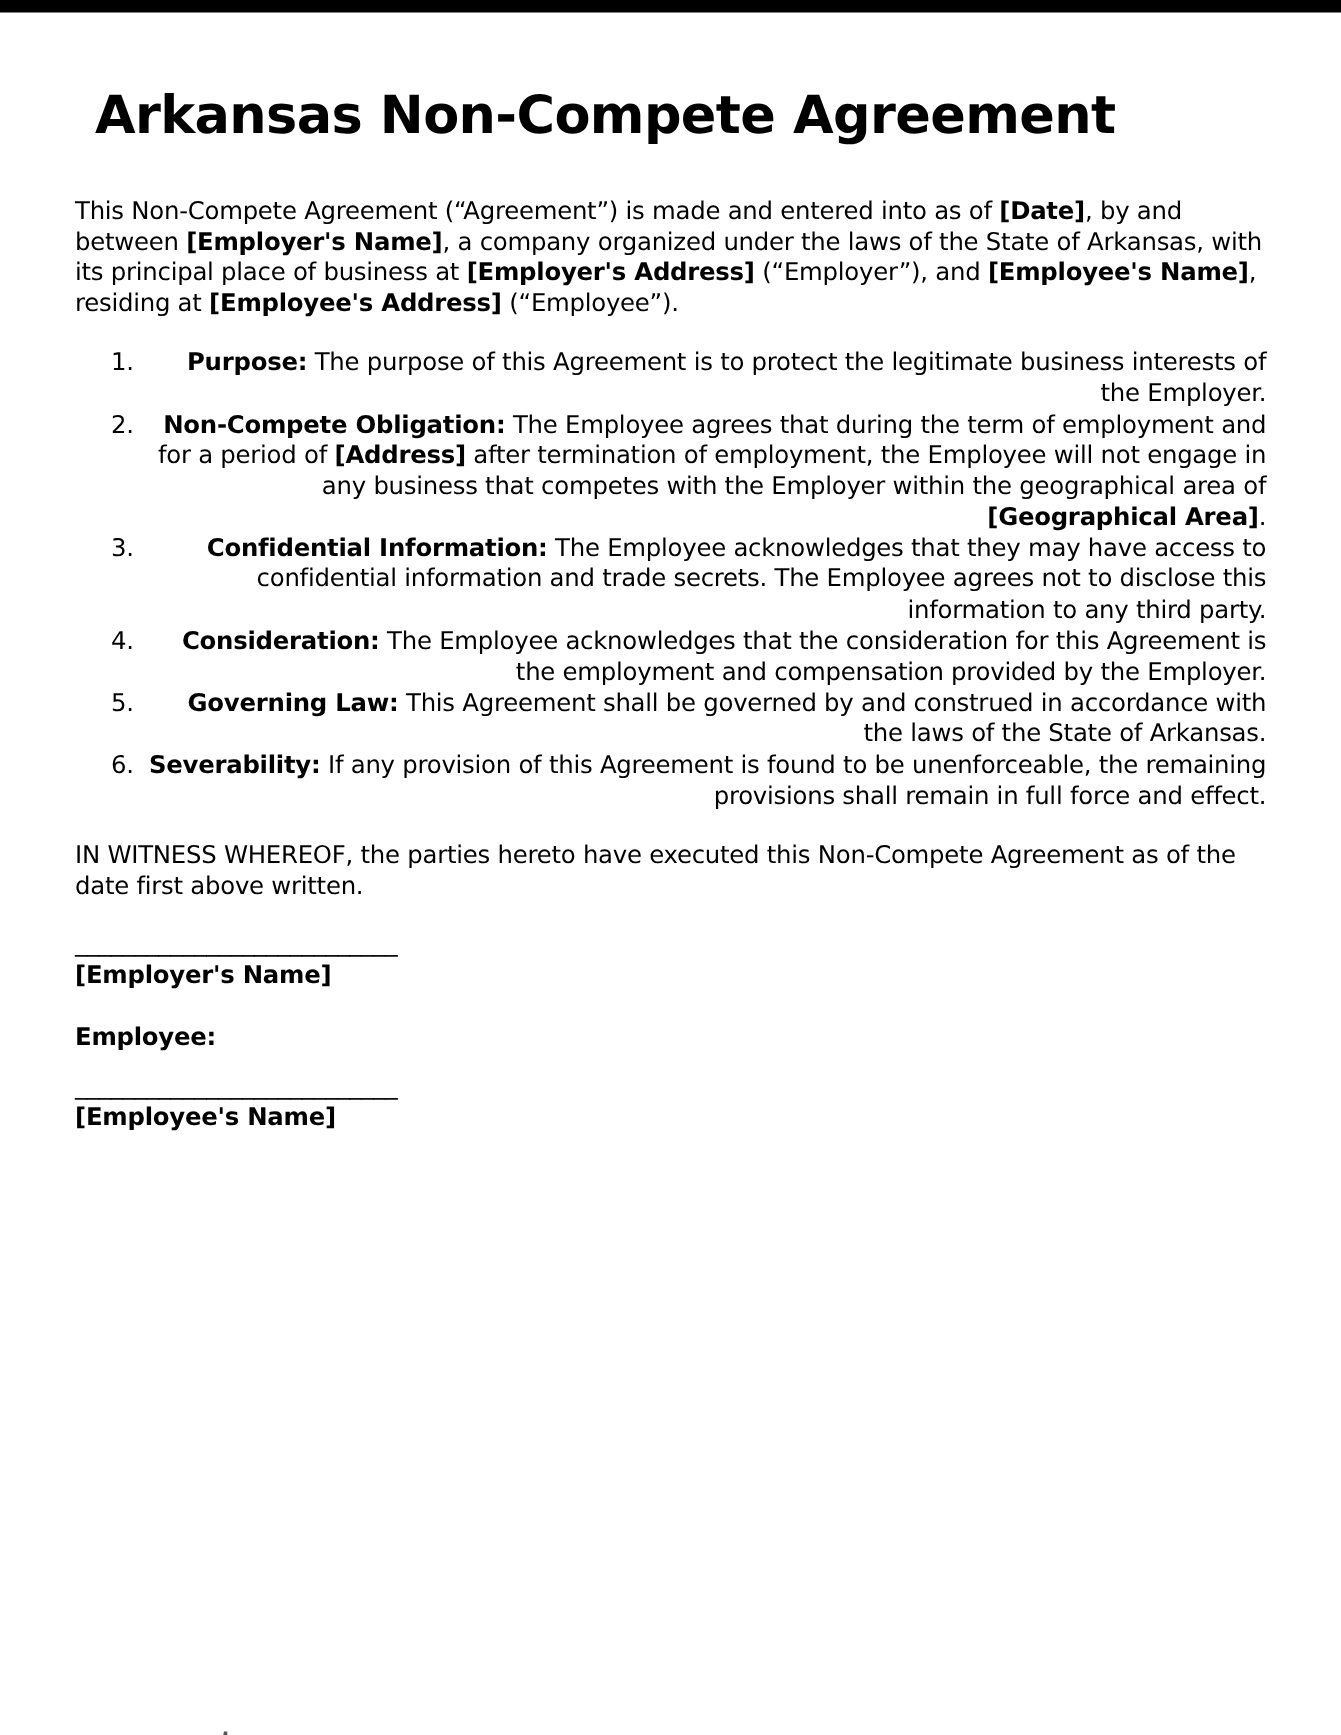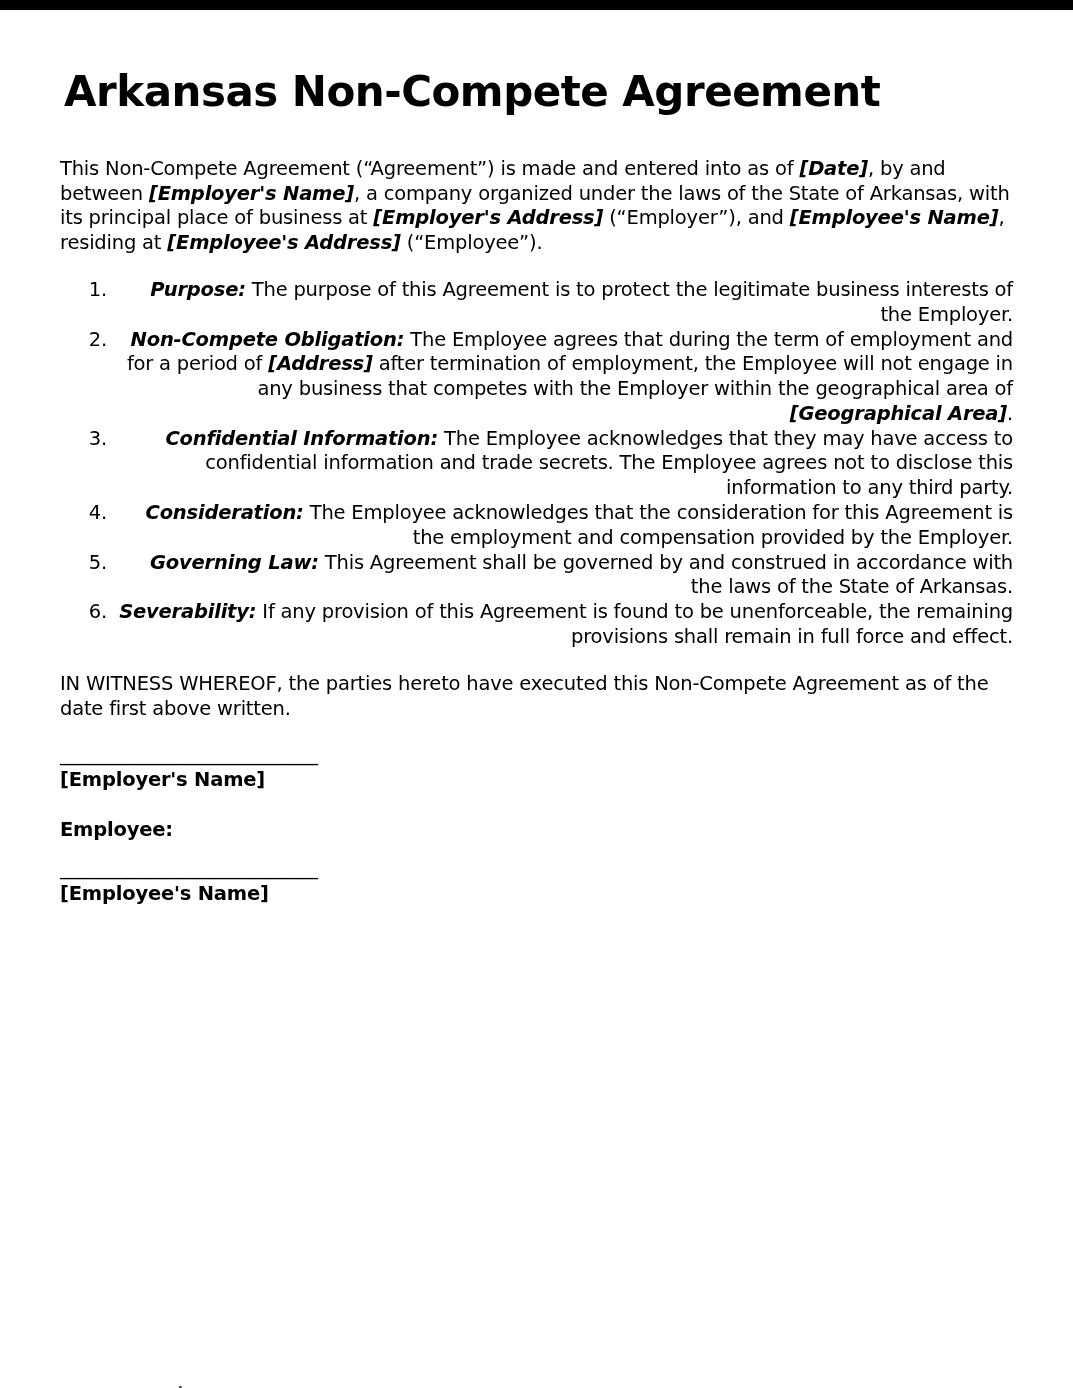--- a/index.html
+++ b/index.html
@@ -24,36 +24,36 @@
     height: 10px;
     background: var(--top-bar);
   }
   .content {
     padding: 58px 60px 0 60px;
   }
   h1.doc-title {
     font-size: 42px;
     line-height: 1.16;
     font-weight: 700;
-    margin: 0 0 40px 4px;
+    margin: 0 0 40px 16px;
     letter-spacing: -0.5px;
   }
   p.body-text, ol.clauses li {
     font-size: 19.5px;
     line-height: 24.8px;
     letter-spacing: -0.2px;
   }
   p.body-text { margin: 0 0 22px 0; }
   ol.clauses {
     margin: 0 0 22px 0;
     padding-left: 53px;
     text-align: right;
   }
   ol.clauses li { padding-left: 2px; }
-  b { font-weight: 700; font-style: italic; }
+  b { font-weight: 700; }
   .sig-role {
     font-size: 19.5px;
     line-height: 24.8px;
     letter-spacing: -0.2px;
     font-weight: 700;
     margin: 0 0 14px 0;
   }
   .sig-line-wrap {
     font-size: 19.5px;
     line-height: 24.8px;

